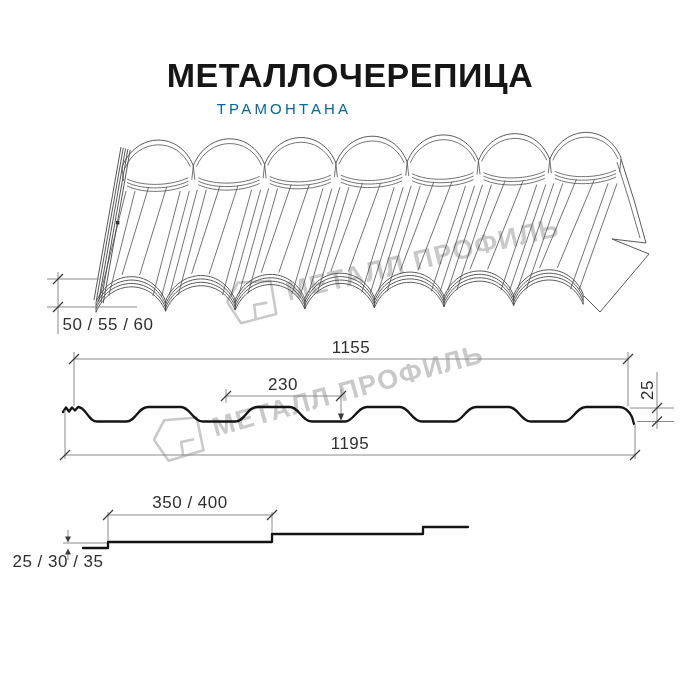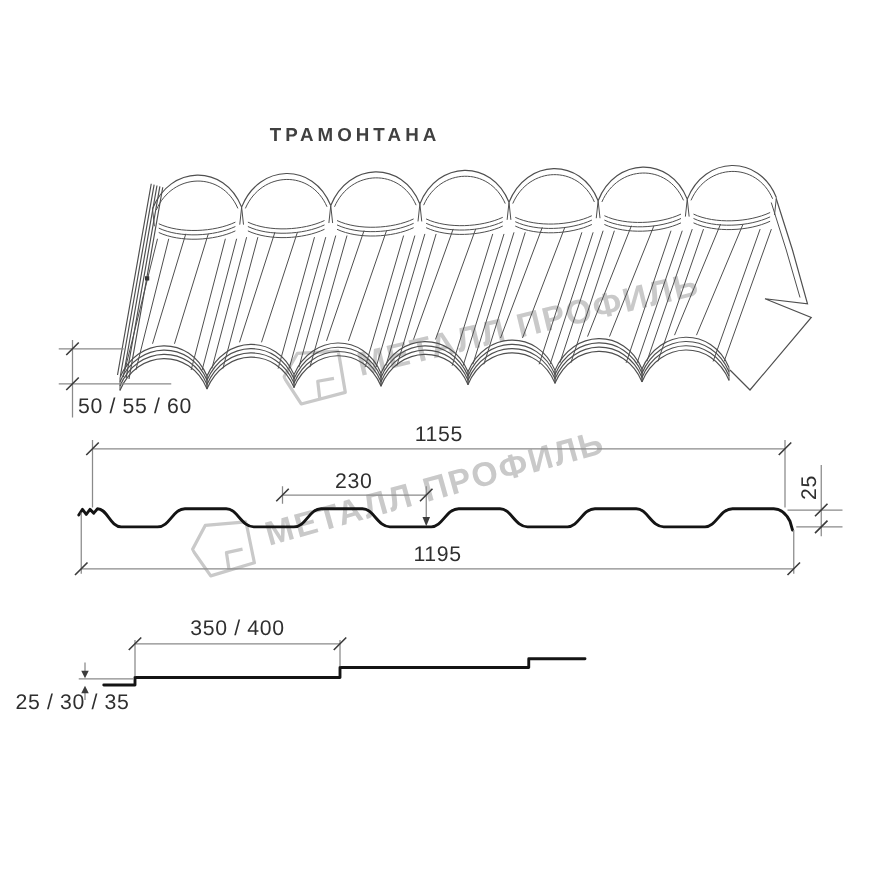--- a/index.html
+++ b/index.html
@@ -1,21 +1,21 @@
 <!DOCTYPE html>
 <html><head>
 <meta charset="utf-8">
 <style>
   html,body{margin:0;padding:0;background:#fff;}
   #page{position:relative;width:700px;height:700px;background:#fff;overflow:hidden;
         font-family:"Liberation Sans",sans-serif;}
   .title{position:absolute;top:56px;left:0;width:700px;text-align:center;
          font-size:34px;font-weight:800;letter-spacing:.5px;color:#161616;white-space:nowrap;}
   .subtitle{position:absolute;top:100px;left:0;width:568px;text-align:center;
-            font-size:15px;font-weight:700;letter-spacing:3.2px;color:#404040;white-space:nowrap;}
+            font-size:15px;font-weight:400;letter-spacing:3.2px;color:#0369a1;white-space:nowrap;}
   .wm{position:absolute;display:flex;align-items:center;gap:10px;color:#c9c9c9;
       transform-origin:left center;white-space:nowrap;z-index:1;}
   .wm-text{font-size:27px;font-weight:bold;letter-spacing:1.5px;}
   .wm-logo{transform:rotate(-8deg);}
   .wm-logo path{fill:none;stroke:#c9c9c9;stroke-width:3;stroke-linejoin:round;}
   #wm1{left:228px;top:282px;transform:rotate(-13.5deg);}
   #wm2{left:155px;top:420px;transform:rotate(-15.5deg);}
   #draw{position:absolute;left:0;top:0;z-index:2;}
   .wire{stroke:#4f4f4f;stroke-width:.8;fill:none;}
   .wire2{stroke:#4f4f4f;stroke-width:.95;fill:none;}
@@ -24,20 +24,21 @@
   .tick{stroke:#3c3c3c;stroke-width:1.3;fill:none;}
   .arrow{fill:#3c3c3c;stroke:none;}
   .dimtxt{font-family:"Liberation Sans",sans-serif;font-size:17px;fill:#2f2f2f;
           letter-spacing:.5px;text-anchor:middle;}
 </style>
 </head>
 <body>
 
 <div id="page">
 
+  <div class="title">МЕТАЛЛОЧЕРЕПИЦА</div>
   <div class="subtitle">ТРАМОНТАНА</div>
 
   <div class="wm" id="wm1">
     <svg class="wm-logo" width="50" height="48" viewBox="0 0 58 52">
       <path d="M21,1 L57,13 L49,51 L7,46 L1,17 Z"></path>
       <path d="M25,47 L29,32 L44,35"></path>
     </svg>
     <span class="wm-text">МЕТАЛЛ ПРОФИЛЬ</span>
   </div>
 

